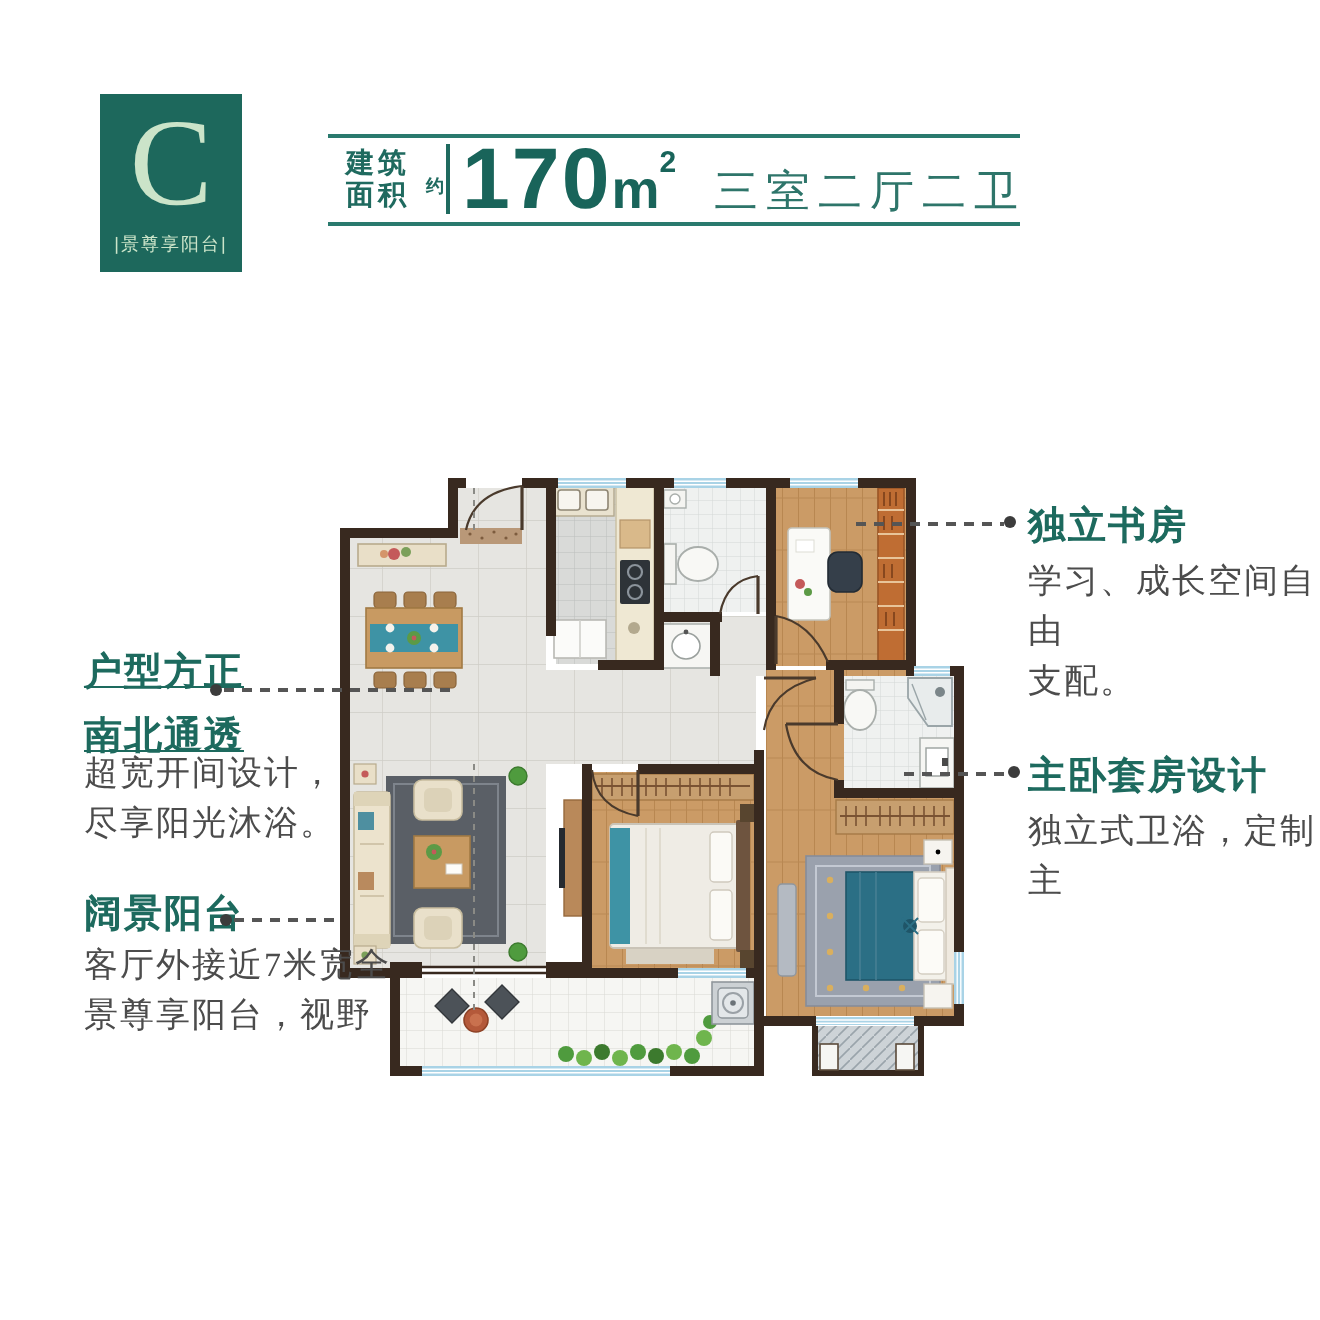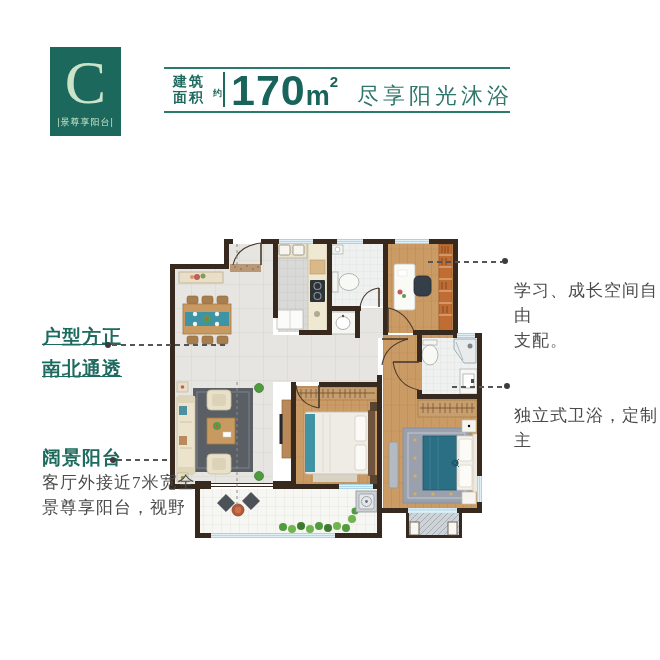--- a/index.html
+++ b/index.html
@@ -46,21 +46,21 @@
   <div class="rule bottom"></div>
   <div class="area-label">
     <div>建筑</div>
     <div>面积</div>
   </div>
   <div class="approx">约</div>
   <div class="vdiv"></div>
   <div class="area-value">
     <span class="big">170</span><span class="unit">m</span><span class="sup">2</span>
   </div>
-  <div class="rooms">尽享阳光沐浴</div>
+  <div class="rooms">三室二厅二卫</div>
 
   <svg class="plan" viewBox="0 0 322 312">
     <defs>
       <pattern id="marble" width="24" height="24" patternUnits="userSpaceOnUse">
         <rect width="24" height="24" fill="#e6e5e1"></rect>
         <path d="M0,0 H24 M0,0 V24" stroke="#cfcdc7" stroke-width="0.7"></path>
       </pattern>
       <pattern id="ktile" width="8" height="8" patternUnits="userSpaceOnUse">
         <rect width="8" height="8" fill="#d9dad8"></rect>
         <path d="M0,0 H8 M0,0 V8" stroke="#bcbebc" stroke-width="0.5"></path>
@@ -383,37 +383,47 @@
 
     <path d="M70,8 V30 M70,146 V270" stroke="#8a8a85" stroke-width="1" stroke-dasharray="3 3"></path>
   </svg>
 
   <div class="co-head" style="left:42px;top:321px;text-decoration:underline;">
     <div>户型方正</div>
     <div>南北通透</div>
   </div>
   <div class="dot" style="left:105px;top:342px;"></div>
   <div class="dash" style="left:112px;top:344px;width:114px;"></div>
+  <div class="co-body" style="left:42px;top:374px;">
+    <div>超宽开间设计，</div>
+    <div>尽享阳光沐浴。</div>
+  </div>
 
   <div class="co-head" style="left:42px;top:442px;">
     <div>阔景阳台</div>
   </div>
   <div class="dot" style="left:110px;top:457px;"></div>
   <div class="dash" style="left:117px;top:459px;width:53px;"></div>
   <div class="co-body" style="left:42px;top:470px;font-family:Liberation Serif, serif;">
     <div>客厅外接近7米宽全</div>
     <div>景尊享阳台，视野</div>
   </div>
 
   <div class="dash" style="left:428px;top:261px;width:74px;"></div>
   <div class="dot" style="left:502px;top:258px;"></div>
+  <div class="co-head" style="left:514px;top:248px;">
+    <div>独立书房</div>
+  </div>
   <div class="co-body" style="left:514px;top:278px;">
     <div>学习、成长空间自由</div>
     <div>支配。</div>
   </div>
 
   <div class="dash" style="left:452px;top:386px;width:52px;"></div>
   <div class="dot" style="left:504px;top:383px;"></div>
+  <div class="co-head" style="left:514px;top:373px;">
+    <div>主卧套房设计</div>
+  </div>
   <div class="co-body" style="left:514px;top:403px;">
     <div>独立式卫浴，定制主</div>
   </div>
 
 </div>
 
 </body></html>

